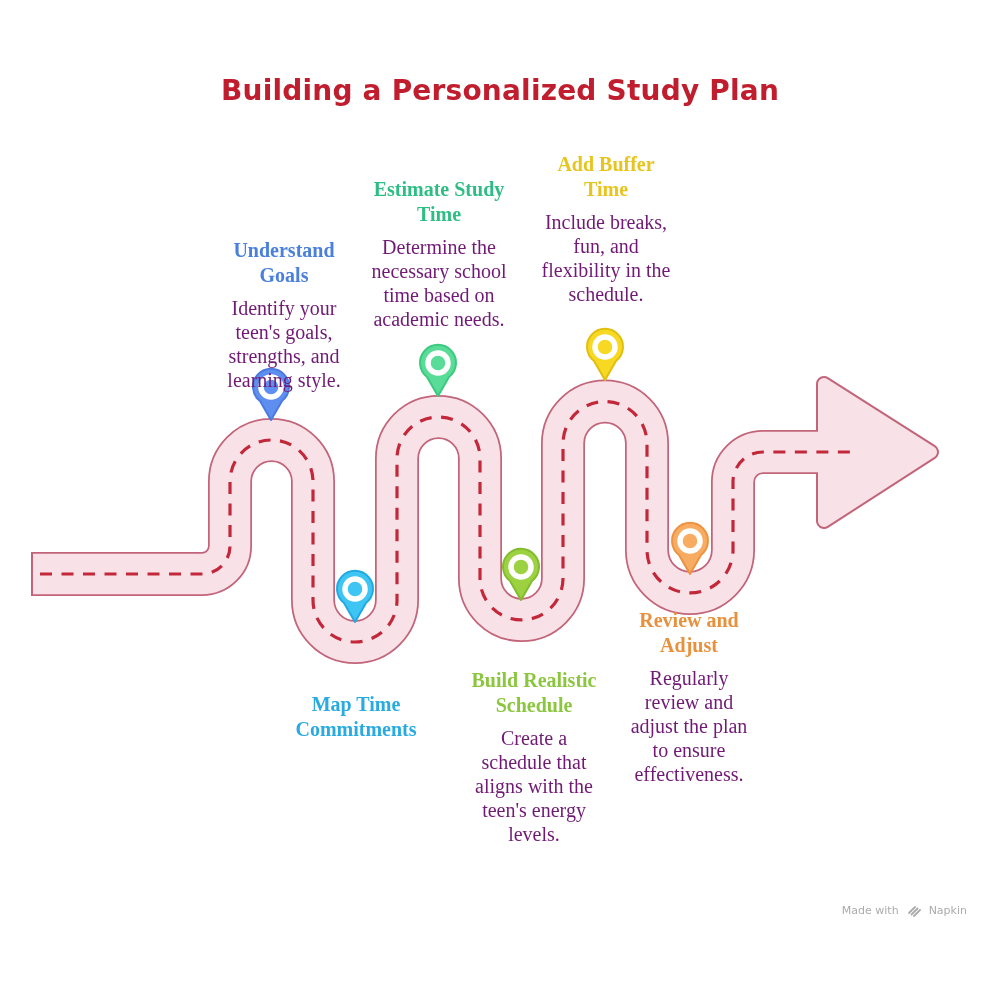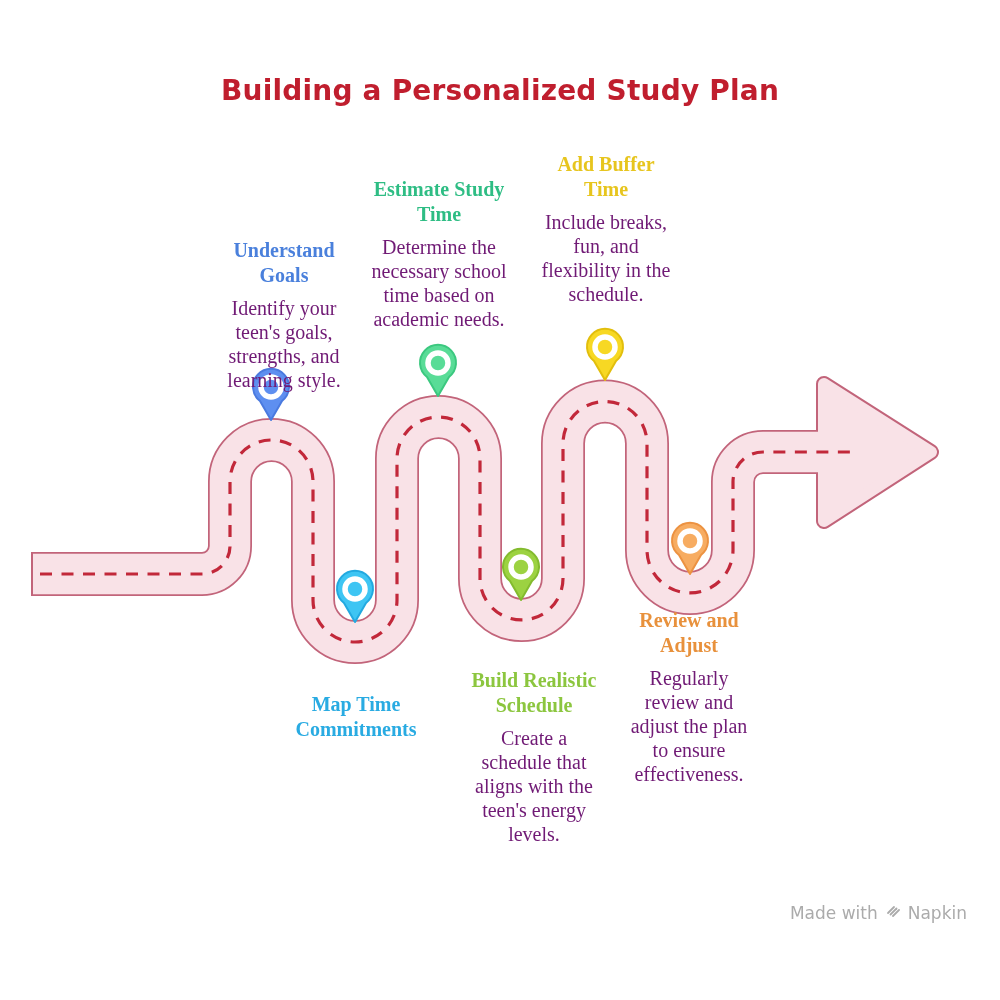--- a/index.html
+++ b/index.html
@@ -10,22 +10,22 @@
   .road-svg{position:absolute;left:0;top:0;}
   .step{position:absolute;width:220px;text-align:center;font-family:Liberation Serif, serif;}
   .step-heading{font-size:20px;line-height:25px;font-weight:bold;white-space:pre-line;margin:0 0 8px 0;}
   .step-body{font-size:20px;line-height:24px;color:#701a75;white-space:pre-line;margin:0;}
   .step-0{left:174px;top:200px;margin-top:38px;}
   .step-1{left:246px;top:692px;}
   .step-2{left:329px;top:177px;}
   .step-3{left:424px;top:668px;}
   .step-4{left:496px;top:152px;}
   .step-5{left:579px;top:608px;}
-  .watermark{position:absolute;right:33px;top:903px;display:flex;gap:8px;
-             font-size:17px;color:#ababab;cursor:pointer;}
+  .watermark{position:absolute;right:33px;top:903px;display:flex;align-items:center;gap:8px;
+             font-size:11px;color:#ababab;cursor:pointer;}
   .watermark svg{display:block;}
 </style>
 </head>
 <body>
 
 <div class="canvas">
 
   <div class="title" style="color: rgb(192, 30, 46);">Building a Personalized Study Plan</div>
 
   <svg class="road-svg" width="1000" height="1000" viewBox="0 0 1000 1000">

